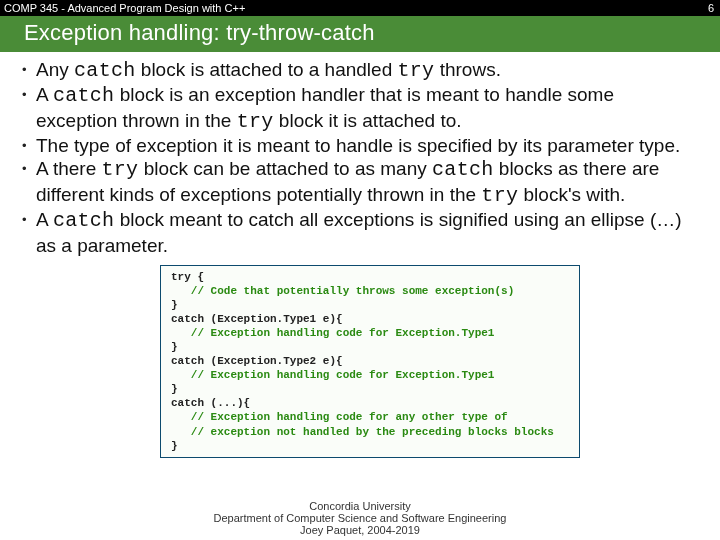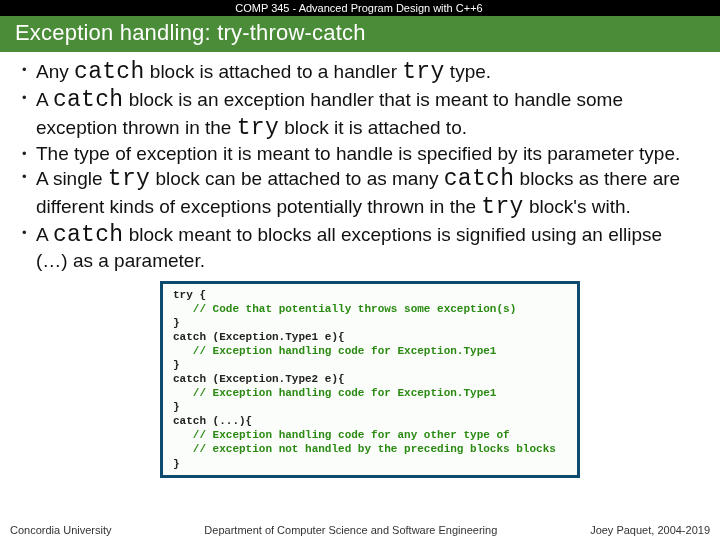--- a/index.html
+++ b/index.html
@@ -6,34 +6,34 @@
   body {
     width: 720px;
     height: 540px;
     background: #fff;
     font-family: "Segoe UI", "Helvetica Neue", Arial, sans-serif;
     overflow: hidden;
     position: relative;
   }
   .topbar {
     display: flex;
-    justify-content: center;
+    justify-content: space-between;
     align-items: center;
     background: #000;
     color: #fff;
     font-size: 11px;
     padding: 1px 6px 1px 4px;
     height: 16px;
   }
   .titlebar {
     background: #4a8c37;
     color: #fff;
     font-size: 22px;
     font-weight: 300;
-    padding: 4px 0 6px 15px;
+    padding: 4px 0 6px 24px;
     letter-spacing: 0.2px;
   }
   .content {
     padding: 6px 22px 0 22px;
     font-size: 19px;
     line-height: 1.22;
     color: #111;
     font-weight: 300;
   }
   .bullet {
@@ -42,27 +42,27 @@
   }
   .bmark {
     flex: 0 0 14px;
     font-size: 13px;
     padding-top: 4px;
     color: #222;
   }
   .btext { flex: 1; }
   .code-in-text {
     font-family: Consolas, "Courier New", monospace;
-    font-size: 23px;
+    font-size: 20px;
     font-weight: 400;
     letter-spacing: 0.3px;
   }
   .codebox {
     margin: 8px 0 0 160px;
-    border: 3px solid #0c4a6e;
+    border: 1px solid #0c4a6e;
     background: #fafdf9;
     font-family: Consolas, "Courier New", monospace;
     font-size: 11px;
     font-weight: 700;
     color: #222;
     padding: 4px 10px 4px 10px;
     width: 420px;
     line-height: 1.28;
     white-space: pre;
   }
@@ -73,53 +73,54 @@
     left: 0;
     right: 0;
     display: flex;
     justify-content: space-between;
     align-items: center;
     background: #fff;
     font-size: 11px;
     color: #333;
     padding: 4px 10px 4px 10px;
     font-weight: 300;
+    flex-direction: column;
   }
   .footer .mid { text-align: center; flex: 1; }
 </style>
 </head>
 <body>
 
 <div class="topbar">
   <span>COMP 345 - Advanced Program Design with C++</span>
   <span>6</span>
 </div>
 
 <div class="titlebar">Exception handling: try-throw-catch</div>
 
 <div class="content" id="bullets">
     <div class="bullet">
       <div class="bmark">•</div>
-      <div class="btext"><span>Any </span><span class="code-in-text">catch</span><span> block is attached to a handler </span><span class="code-in-text">try</span><span> type.</span></div>
+      <div class="btext"><span>Any </span><span class="code-in-text">catch</span><span> block is attached to a handled </span><span class="code-in-text">try</span><span> throws.</span></div>
     </div>
     <div class="bullet">
       <div class="bmark">•</div>
       <div class="btext"><span>A </span><span class="code-in-text">catch</span><span> block is an exception handler that is meant to handle some exception thrown in the </span><span class="code-in-text">try</span><span> block it is attached to.</span></div>
     </div>
     <div class="bullet">
       <div class="bmark">•</div>
       <div class="btext"><span>The type of exception it is meant to handle is specified by its parameter type.</span></div>
     </div>
     <div class="bullet">
       <div class="bmark">•</div>
-      <div class="btext"><span>A single </span><span class="code-in-text">try</span><span> block can be attached to as many </span><span class="code-in-text">catch</span><span> blocks as there are different kinds of exceptions potentially thrown in the </span><span class="code-in-text">try</span><span> block's with.</span></div>
+      <div class="btext"><span>A there </span><span class="code-in-text">try</span><span> block can be attached to as many </span><span class="code-in-text">catch</span><span> blocks as there are different kinds of exceptions potentially thrown in the </span><span class="code-in-text">try</span><span> block's with.</span></div>
     </div>
     <div class="bullet">
       <div class="bmark">•</div>
-      <div class="btext"><span>A </span><span class="code-in-text">catch</span><span> block meant to blocks all exceptions is signified using an ellipse (…) as a parameter.</span></div>
+      <div class="btext"><span>A </span><span class="code-in-text">catch</span><span> block meant to catch all exceptions is signified using an ellipse (…) as a parameter.</span></div>
     </div>
   </div>
 
 <div class="codebox" id="codebox">try {
    <span class="cmt">// Code that potentially throws some exception(s)</span>
 }
 catch (Exception.Type1 e){
    <span class="cmt">// Exception handling code for Exception.Type1</span>
 }
 catch (Exception.Type2 e){

